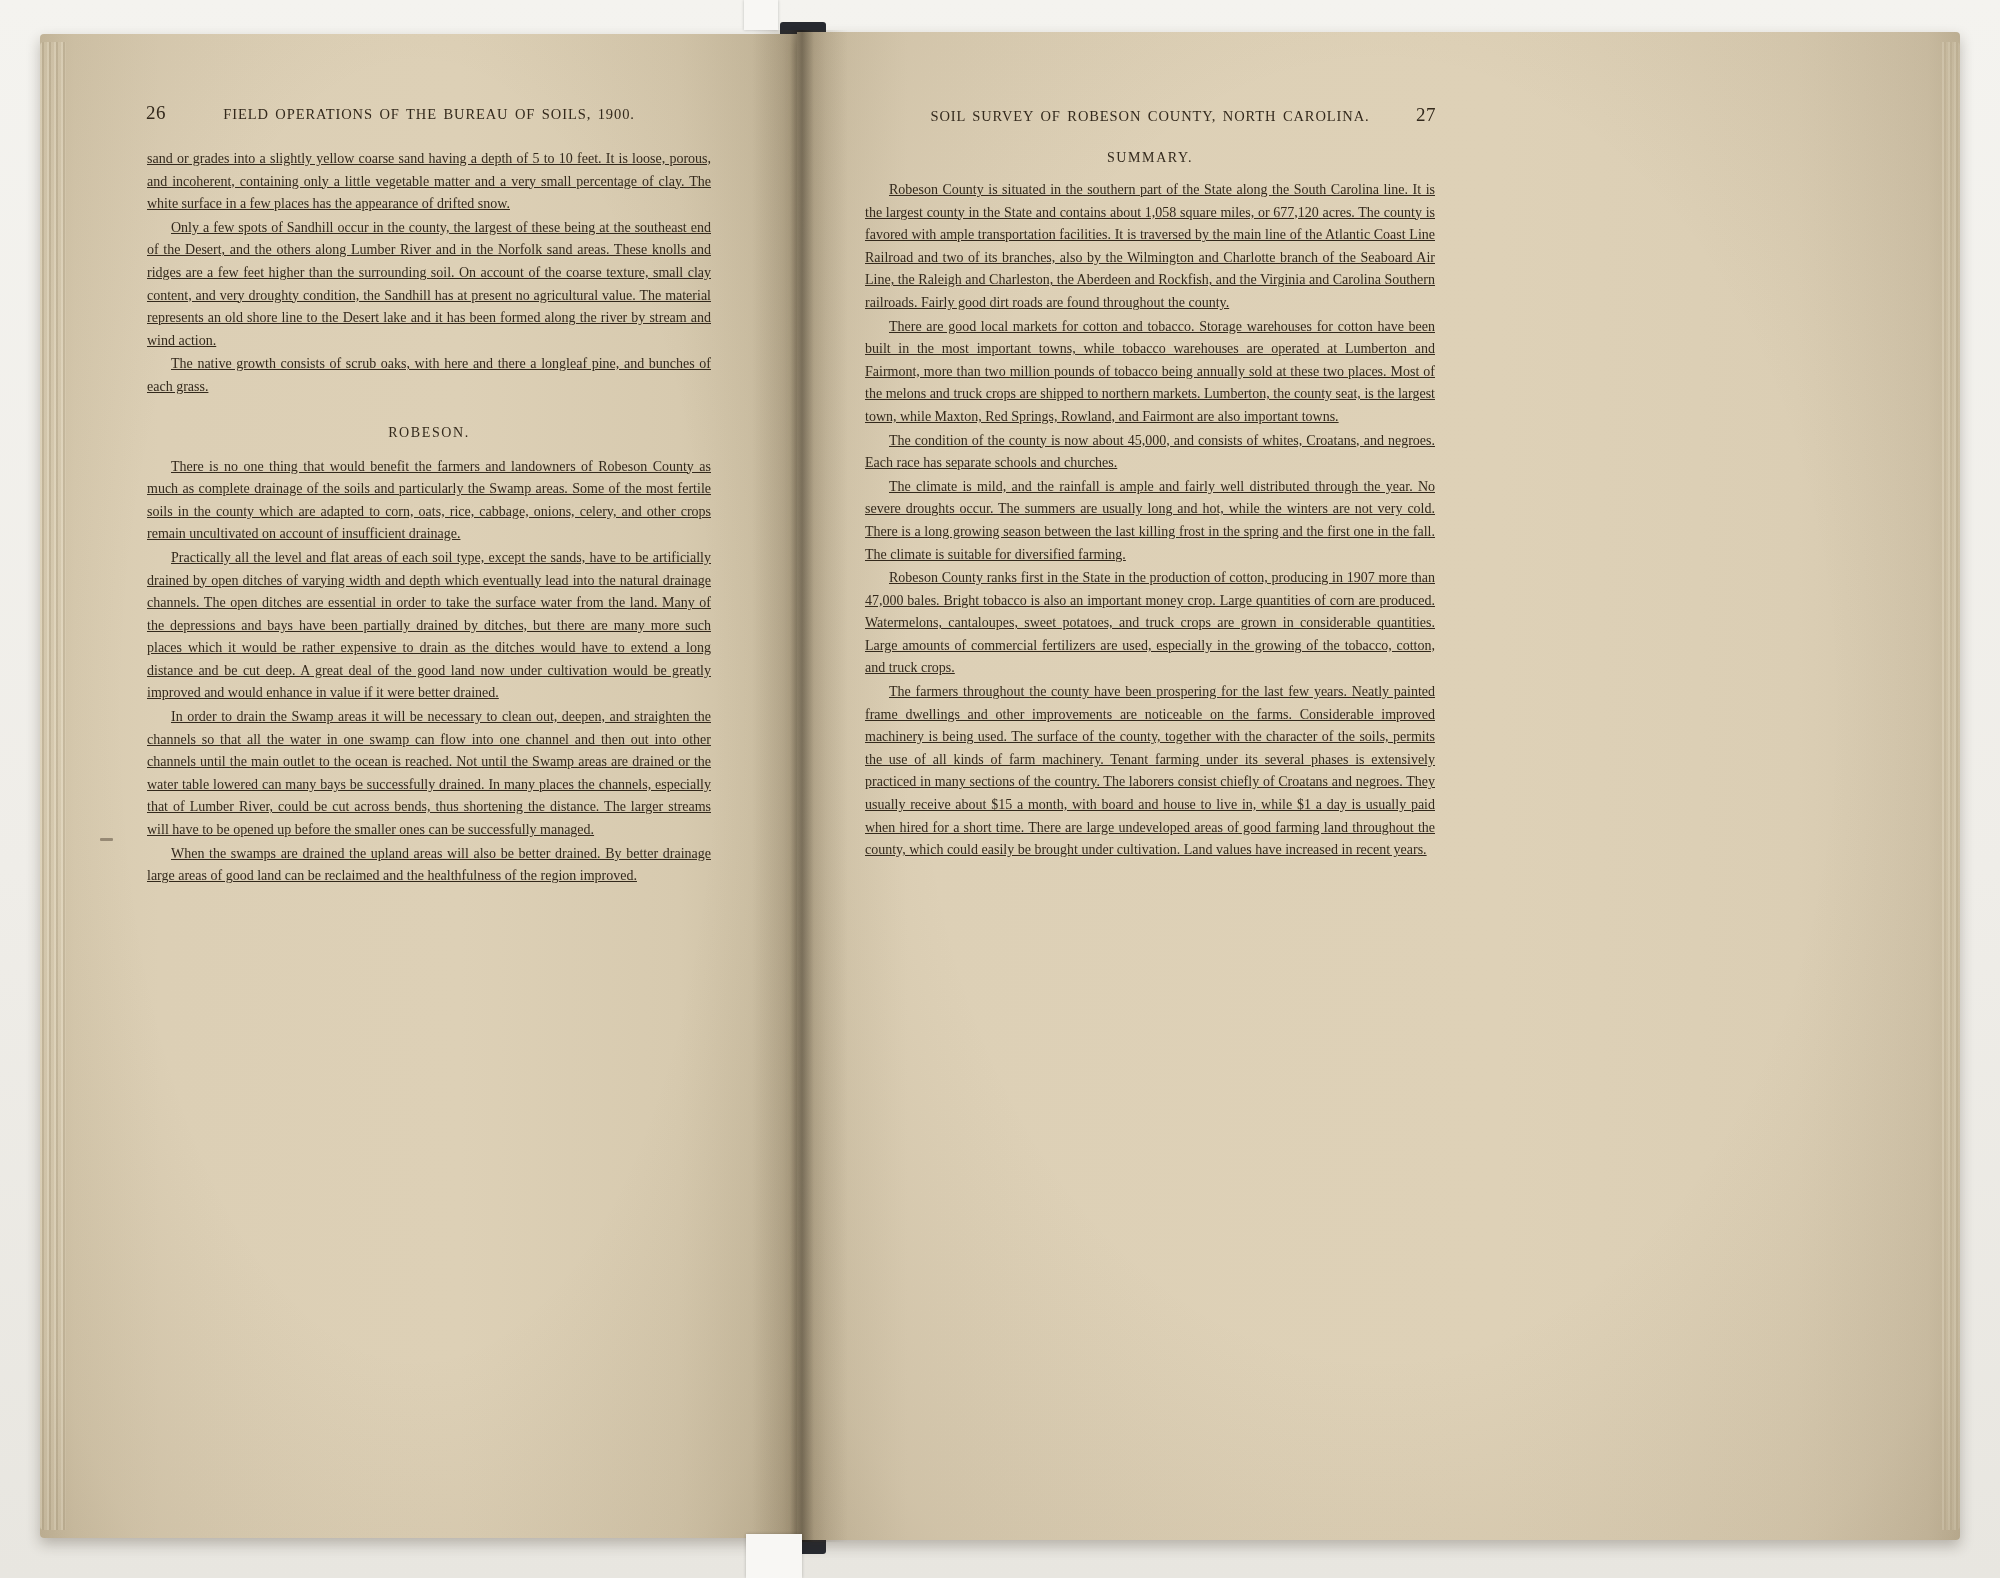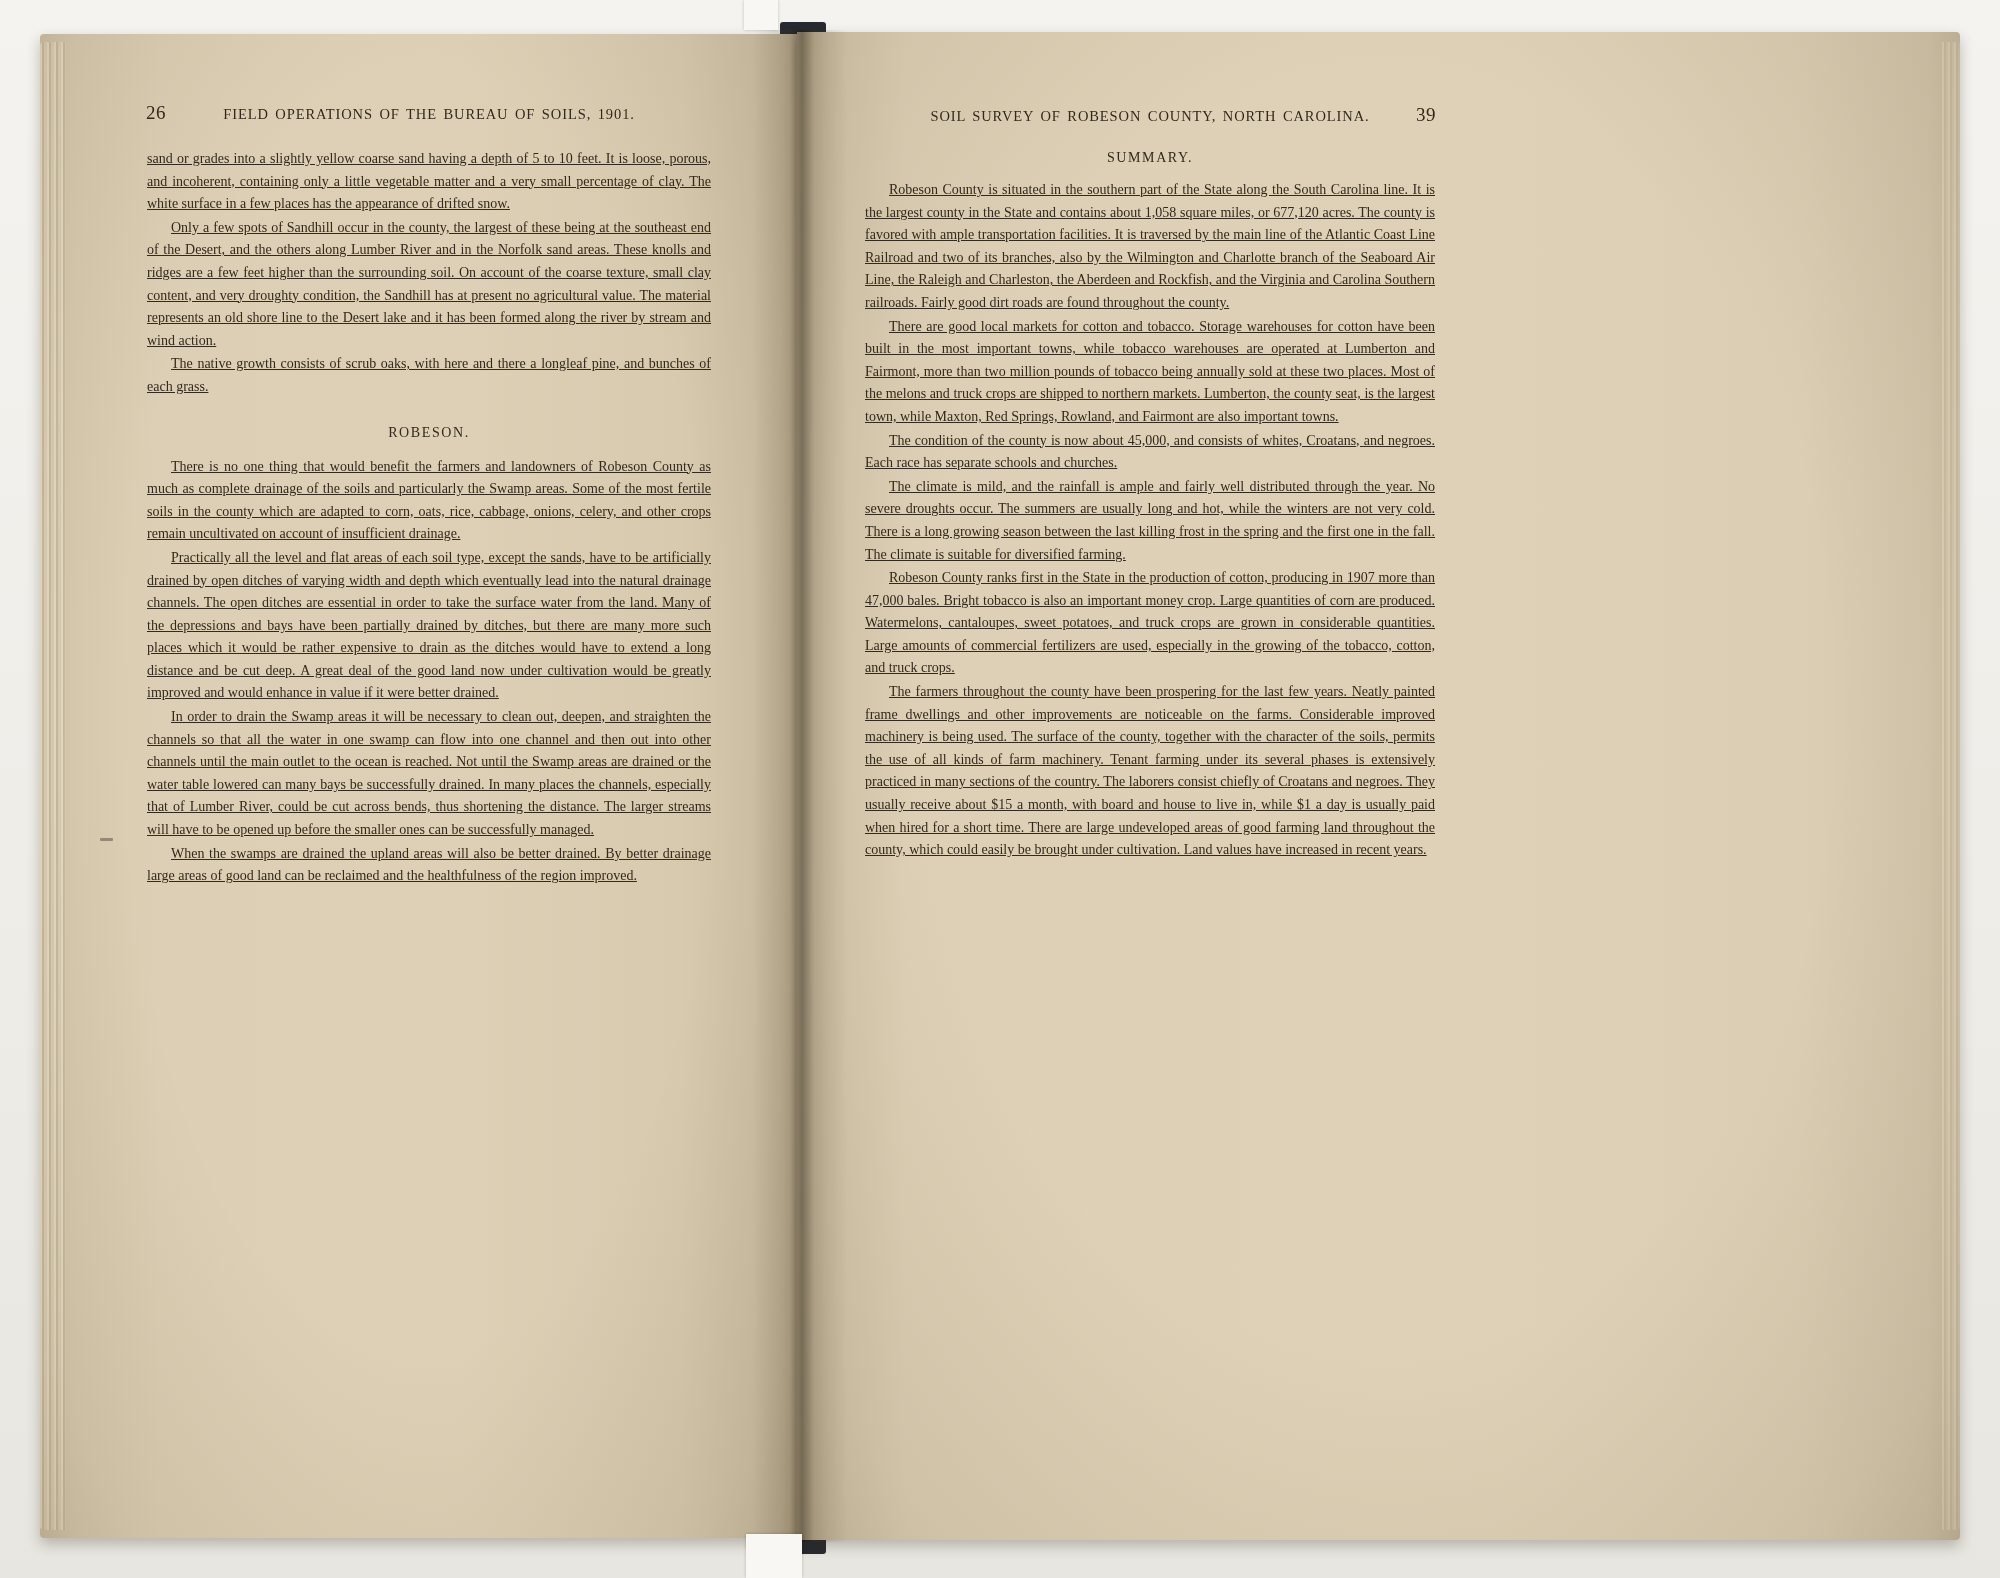--- a/index.html
+++ b/index.html
@@ -153,38 +153,38 @@
   <div class="spine-shadow"></div>
 
   <div class="tape tape-top"></div>
   <div class="tape tape-bottom"></div>
 
   <div class="margin-mark"></div>
 
   <div class="content content-left">
     <div class="running-head left">
       <span class="pagenum">26</span>
-      <span class="head-title">FIELD OPERATIONS OF THE BUREAU OF SOILS, 1901.</span>
+      <span class="head-title">FIELD OPERATIONS OF THE BUREAU OF SOILS, 1900.</span>
     </div>
     <div class="body-text">
       <p class="noindent">sand or grades into a slightly yellow coarse sand having a depth of 5 to 10 feet.  It is loose, porous, and incoherent, containing only a little vegetable matter and a very small percentage of clay.  The white surface in a few places has the appearance of drifted snow.</p>
       <p>Only a few spots of Sandhill occur in the county, the largest of these being at the southeast end of the Desert, and the others along Lumber River and in the Norfolk sand areas.  These knolls and ridges are a few feet higher than the surrounding soil.  On account of the coarse texture, small clay content, and very droughty condition, the Sandhill has at present no agricultural value.  The material represents an old shore line to the Desert lake and it has been formed along the river by stream and wind action.</p>
       <p>The native growth consists of scrub oaks, with here and there a longleaf pine, and bunches of each grass.</p>
       <h2 class="section-heading">ROBESON.</h2>
       <p>There is no one thing that would benefit the farmers and landowners of Robeson County as much as complete drainage of the soils and particularly the Swamp areas.  Some of the most fertile soils in the county which are adapted to corn, oats, rice, cabbage, onions, celery, and other crops remain uncultivated on account of insufficient drainage.</p>
       <p>Practically all the level and flat areas of each soil type, except the sands, have to be artificially drained by open ditches of varying width and depth which eventually lead into the natural drainage channels.  The open ditches are essential in order to take the surface water from the land.  Many of the depressions and bays have been partially drained by ditches, but there are many more such places which it would be rather expensive to drain as the ditches would have to extend a long distance and be cut deep.  A great deal of the good land now under cultivation would be greatly improved and would enhance in value if it were better drained.</p>
       <p>In order to drain the Swamp areas it will be necessary to clean out, deepen, and straighten the channels so that all the water in one swamp can flow into one channel and then out into other channels until the main outlet to the ocean is reached.  Not until the Swamp areas are drained or the water table lowered can many bays be successfully drained.  In many places the channels, especially that of Lumber River, could be cut across bends, thus shortening the distance.  The larger streams will have to be opened up before the smaller ones can be successfully managed.</p>
       <p>When the swamps are drained the upland areas will also be better drained.  By better drainage large areas of good land can be reclaimed and the healthfulness of the region improved.</p>
     </div>
   </div>
 
   <div class="content content-right">
     <div class="running-head right">
       <span class="head-title">SOIL SURVEY OF ROBESON COUNTY, NORTH CAROLINA.</span>
-      <span class="pagenum">39</span>
+      <span class="pagenum">27</span>
     </div>
     <div class="body-text">
       <h2 class="section-heading first">SUMMARY.</h2>
       <p>Robeson County is situated in the southern part of the State along the South Carolina line.  It is the largest county in the State and contains about 1,058 square miles, or 677,120 acres.  The county is favored with ample transportation facilities.  It is traversed by the main line of the Atlantic Coast Line Railroad and two of its branches, also by the Wilmington and Charlotte branch of the Seaboard Air Line, the Raleigh and Charleston, the Aberdeen and Rockfish, and the Virginia and Carolina Southern railroads.  Fairly good dirt roads are found throughout the county.</p>
       <p>There are good local markets for cotton and tobacco.  Storage warehouses for cotton have been built in the most important towns, while tobacco warehouses are operated at Lumberton and Fairmont, more than two million pounds of tobacco being annually sold at these two places.  Most of the melons and truck crops are shipped to northern markets.  Lumberton, the county seat, is the largest town, while Maxton, Red Springs, Rowland, and Fairmont are also important towns.</p>
       <p>The condition of the county is now about 45,000, and consists of whites, Croatans, and negroes.  Each race has separate schools and churches.</p>
       <p>The climate is mild, and the rainfall is ample and fairly well distributed through the year.  No severe droughts occur.  The summers are usually long and hot, while the winters are not very cold.  There is a long growing season between the last killing frost in the spring and the first one in the fall.  The climate is suitable for diversified farming.</p>
       <p>Robeson County ranks first in the State in the production of cotton, producing in 1907 more than 47,000 bales.  Bright tobacco is also an important money crop.  Large quantities of corn are produced.  Watermelons, cantaloupes, sweet potatoes, and truck crops are grown in considerable quantities.  Large amounts of commercial fertilizers are used, especially in the growing of the tobacco, cotton, and truck crops.</p>
       <p>The farmers throughout the county have been prospering for the last few years.  Neatly painted frame dwellings and other improvements are noticeable on the farms.  Considerable improved machinery is being used.  The surface of the county, together with the character of the soils, permits the use of all kinds of farm machinery.  Tenant farming under its several phases is extensively practiced in many sections of the country.  The laborers consist chiefly of Croatans and negroes.  They usually receive about $15 a month, with board and house to live in, while $1 a day is usually paid when hired for a short time.  There are large undeveloped areas of good farming land throughout the county, which could easily be brought under cultivation.  Land values have increased in recent years.</p>
     </div>

